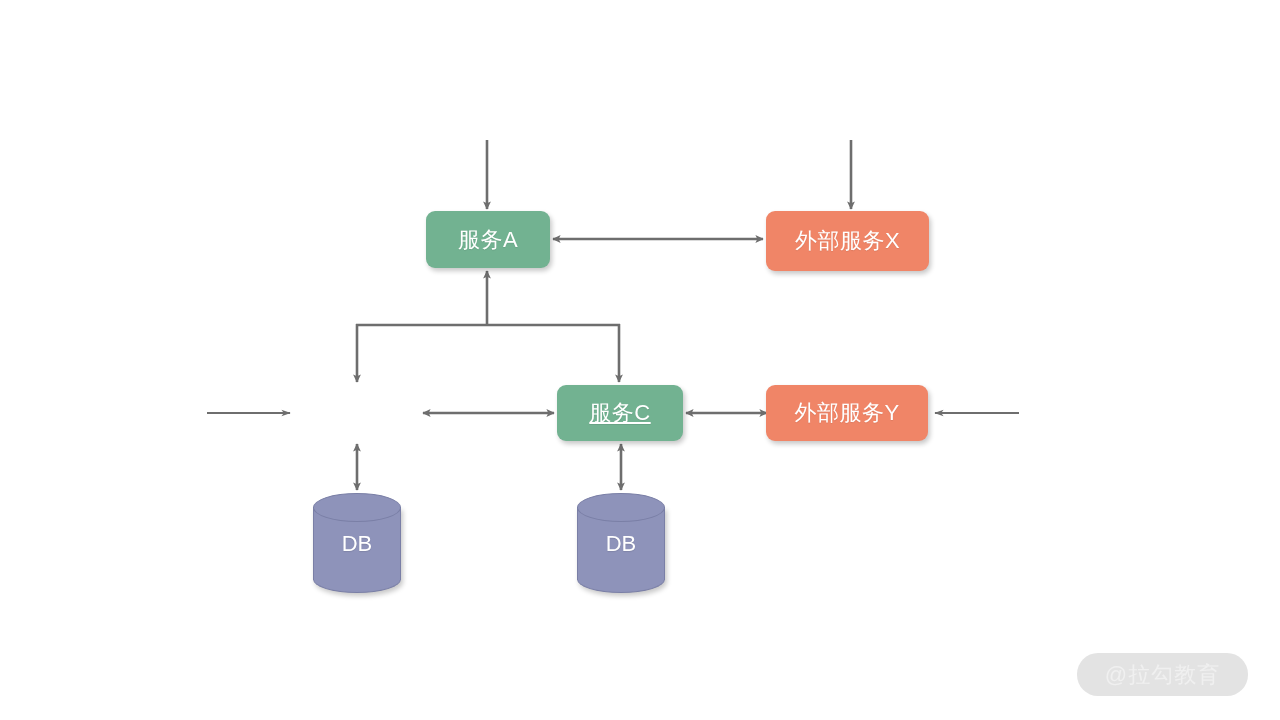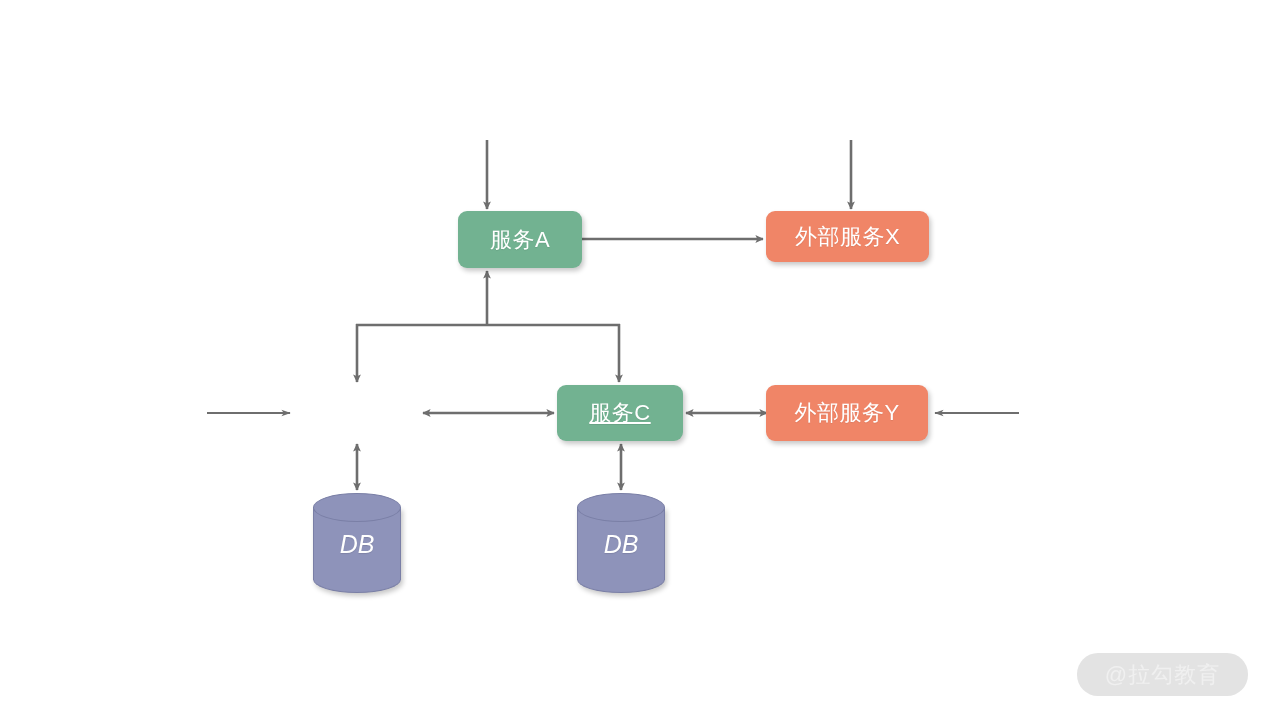--- a/index.html
+++ b/index.html
@@ -79,24 +79,23 @@
     box-sizing: border-box;
   }
   .cyl-label {
     position: absolute;
     left: 0;
     right: 0;
     top: 50%;
     transform: translateY(-45%);
     text-align: center;
     color: #ffffff;
-    font-size: 25px;
+    font-size: 22px;
     line-height: 1;
     text-shadow: 0 1px 1px rgba(0,0,0,0.10);
-    font-style: italic;
   }
   #watermark {
     position: absolute;
     left: 1077px;
     top: 653px;
     width: 171px;
     height: 43px;
     border-radius: 21px;
     background: #e3e3e3;
     display: flex;
@@ -167,25 +166,25 @@
 
     <g>
       <line x1="357" y1="490" x2="357" y2="444" stroke="#6e6e6e" stroke-width="2.6" marker-start="url(#arrow-start)" marker-end="url(#arrow-end)"></line>
     </g>
 
     <g>
       <line x1="621" y1="490" x2="621" y2="444" stroke="#6e6e6e" stroke-width="2.6" marker-start="url(#arrow-start)" marker-end="url(#arrow-end)"></line>
     </g>
   </svg>
 
-  <div class="node service" style="left:426px; top:211px; width:124px; height:57px;margin-left:32px;">
+  <div class="node service" style="left:426px; top:211px; width:124px; height:57px;">
     <span>服务A</span>
   </div>
 
-  <div class="node external" style="left:766px; top:211px; width:163px; height:51px;">
+  <div class="node external" style="left:766px; top:211px; width:163px; height:60px;">
     <span>外部服务X</span>
   </div>
 
 
   <div class="node service" style="left:557px; top:385px; width:126px; height:56px;text-decoration:underline;">
     <span>服务C</span>
   </div>
 
   <div class="node external" style="left:766px; top:385px; width:162px; height:56px;">
     <span>外部服务Y</span>

